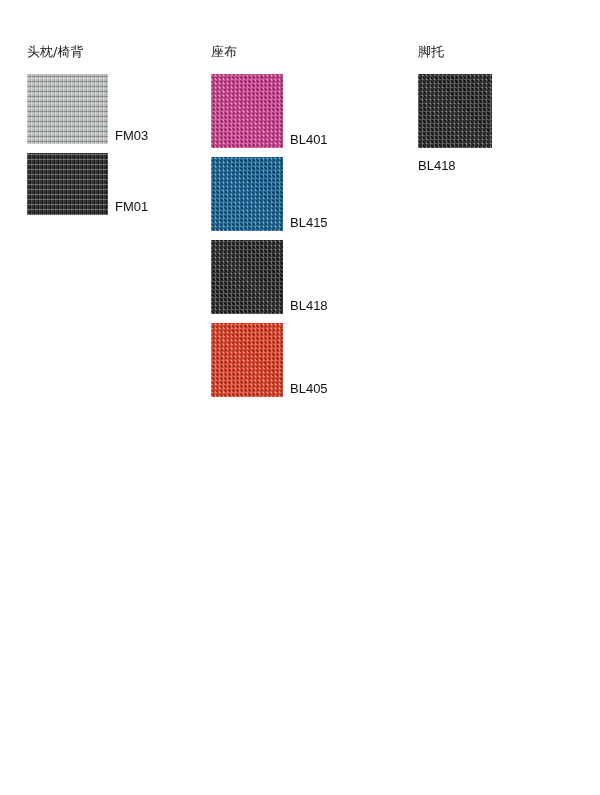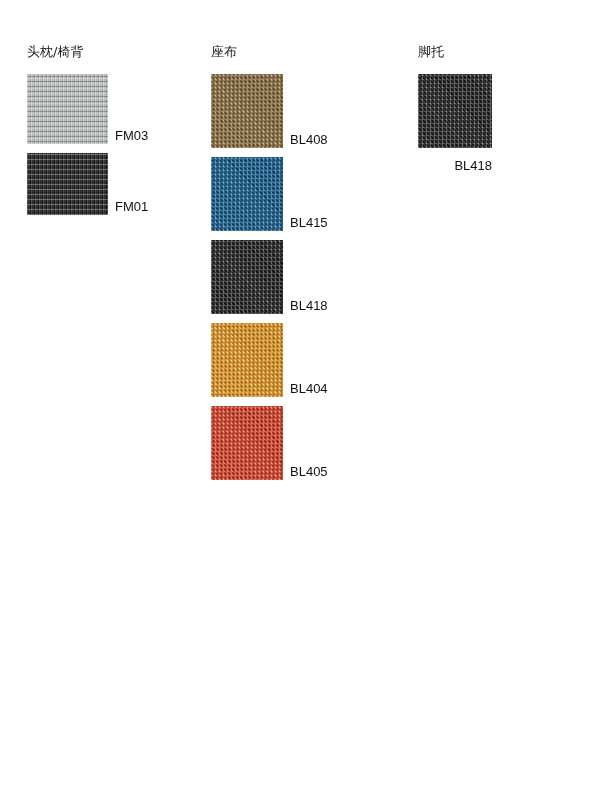--- a/index.html
+++ b/index.html
@@ -145,21 +145,20 @@
   .swatch.dotgrid::after { background-image: none; }
 
   .swatch-label {
     font-size: 13px;
     color: #111111;
     white-space: nowrap;
     line-height: 15px;
     margin-left: 7px;
     padding-bottom: 1px;
     font-family: "Liberation Sans", "DejaVu Sans", sans-serif;
-    text-align: right;
   }
   .label-below .swatch-label {
     margin-left: 0;
     margin-top: 10px;
     display: block;
   }
 </style>
 </head>
 <body>
 
@@ -182,41 +181,37 @@
 
     </div>
   </div>
 
   <div class="column" id="col-seat">
     <div class="col-heading">座布</div>
     <div class="swatch-list">
 
 
 
-
-      <div class="swatch-row">
-        <div class="swatch" style="background-color: rgb(138, 108, 60); width: 72px; height: 74px;"></div>
-        <div class="swatch-label">BL408</div>
-      </div>
+      <div class="swatch-row">
+        <div class="swatch" style="background-color: rgb(204, 61, 140); width: 72px; height: 74px;"></div>
+        <div class="swatch-label">BL401</div>
+      </div>
+
 
       <div class="swatch-row">
         <div class="swatch" style="background-color: rgb(15, 91, 142); width: 72px; height: 74px;"></div>
         <div class="swatch-label">BL415</div>
       </div>
 
 
       <div class="swatch-row">
         <div class="swatch" style="background-color: rgb(29, 29, 29); width: 72px; height: 74px;"></div>
         <div class="swatch-label">BL418</div>
       </div>
 
-      <div class="swatch-row">
-        <div class="swatch" style="background-color: rgb(232, 152, 31); width: 72px; height: 74px;"></div>
-        <div class="swatch-label">BL404</div>
-      </div>
 
       <div class="swatch-row">
         <div class="swatch" style="background-color: rgb(220, 60, 34); width: 72px; height: 74px;"></div>
         <div class="swatch-label">BL405</div>
       </div>
 
     </div>
   </div>
 
   <div class="column" id="col-footrest">

